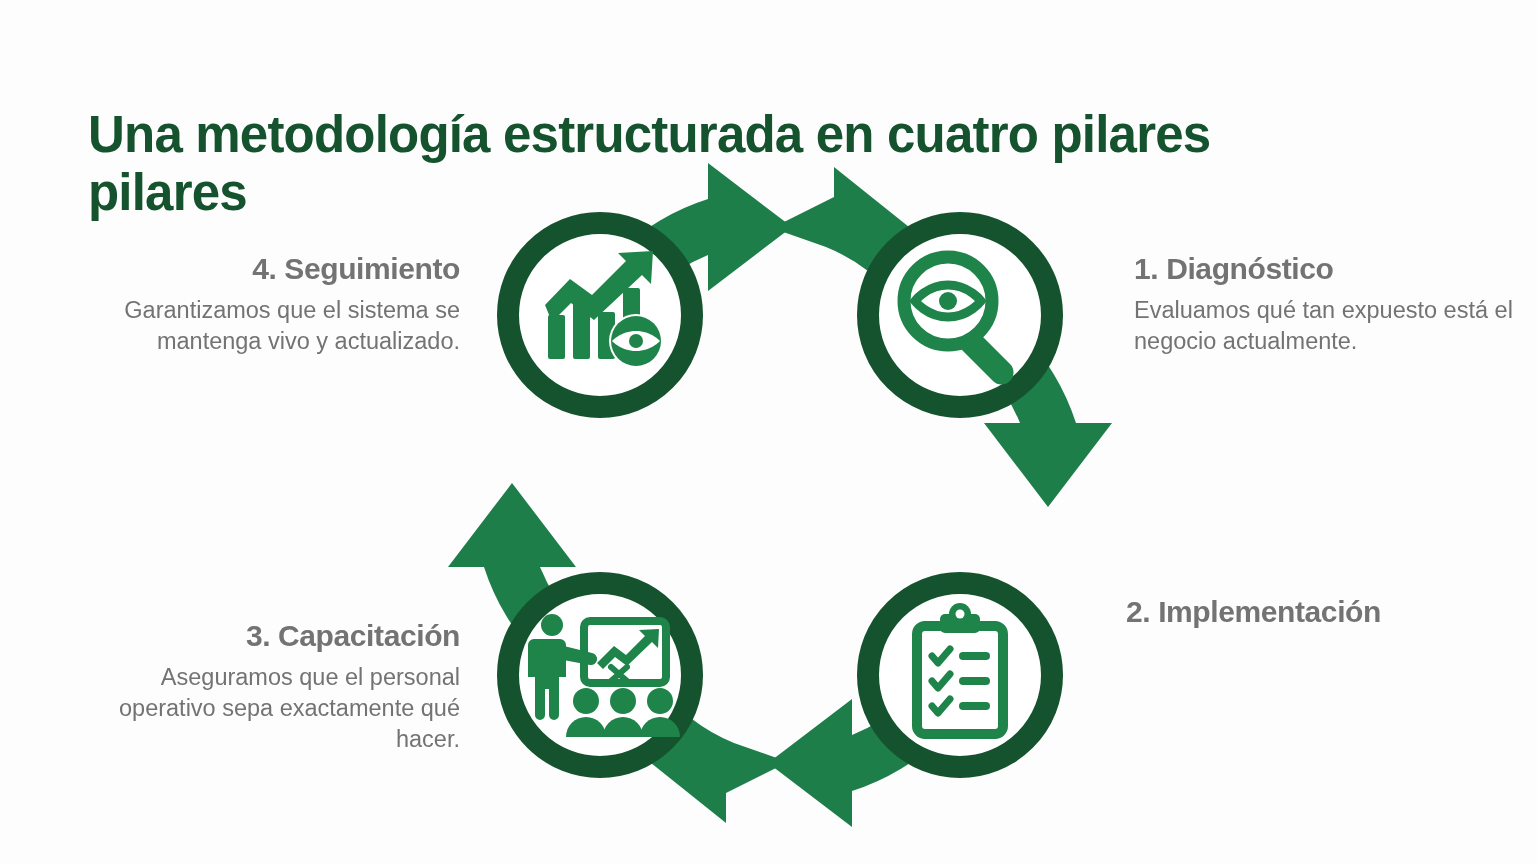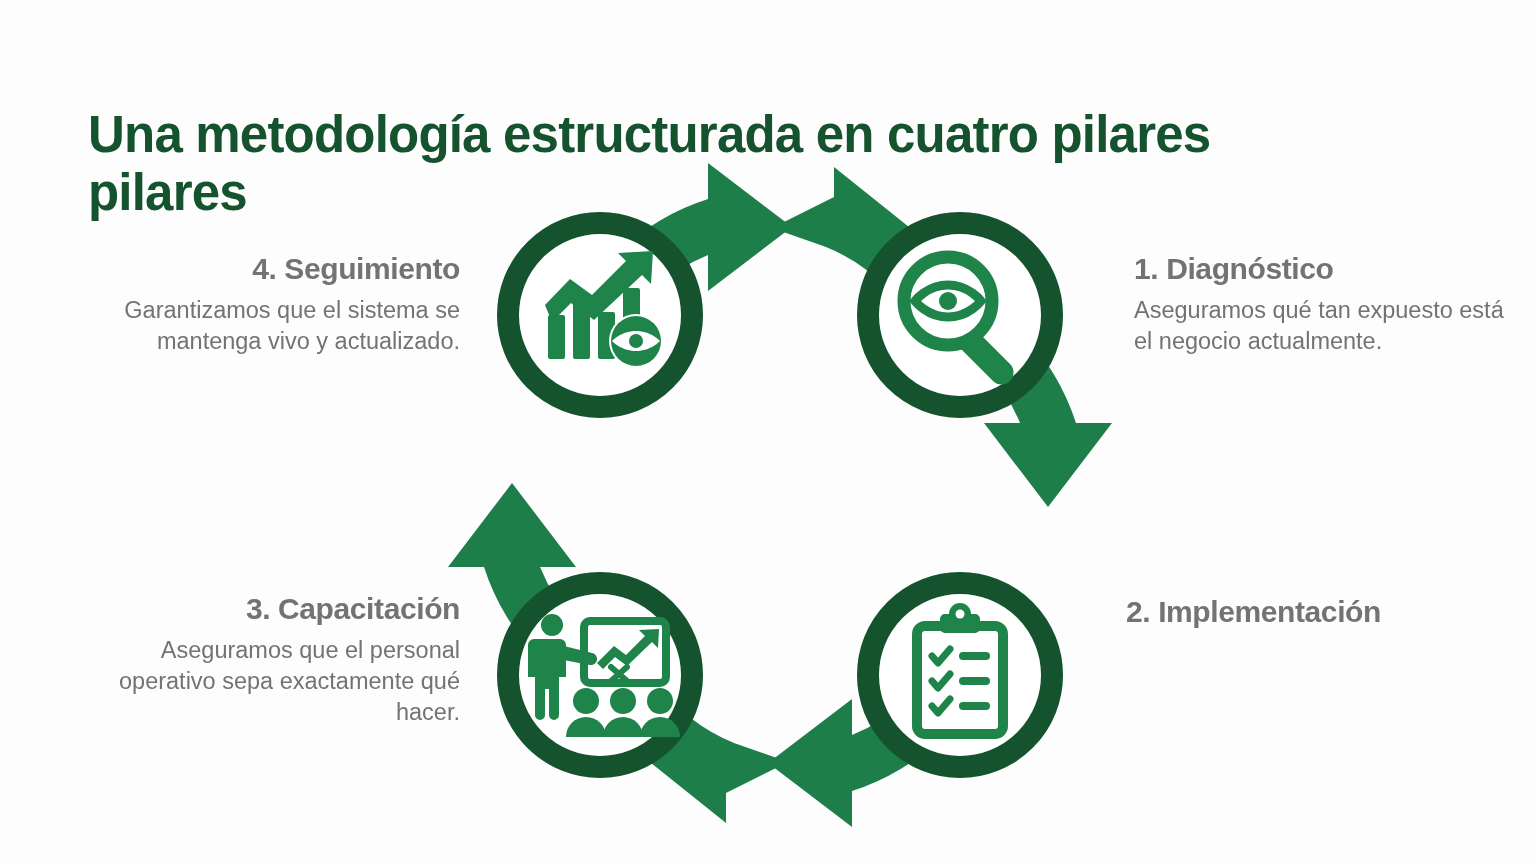--- a/index.html
+++ b/index.html
@@ -50,21 +50,21 @@
   .block .body {
     font-size: 23.5px;
     font-weight: 400;
     color: #737373;
     line-height: 1.33;
   }
   .block.right { text-align: left; }
   .block.left  { text-align: right; }
 
   #block-seguimiento    { left: 70px;   top: 252px; }
-  #block-capacitacion   { left: 70px;   top: 592px; }
+  #block-capacitacion   { left: 70px;   top: 619px; }
   #block-diagnostico    { left: 1134px; top: 252px; }
   #block-implementacion { left: 1078px; top: 595px; margin-left: 48px; }
 
   
   #cycle {
     position: absolute;
     left: 440px;
     top: 155px;
     width: 680px;
     height: 680px;
@@ -86,21 +86,21 @@
     <div class="body">Garantizamos que el sistema se mantenga vivo y actualizado.</div>
   </div>
 
   <div class="block left" id="block-capacitacion">
     <div class="heading">3. Capacitación</div>
     <div class="body">Aseguramos que el personal operativo sepa exactamente qué hacer.</div>
   </div>
 
   <div class="block right" id="block-diagnostico">
     <div class="heading">1. Diagnóstico</div>
-    <div class="body">Aseguramos qué tan expuesto está el negocio actualmente.</div>
+    <div class="body">Evaluamos qué tan expuesto está el negocio actualmente.</div>
   </div>
 
   <div class="block right" id="block-implementacion">
     <div class="heading">2. Implementación</div>
   </div>
 
   <div id="cycle">
     <svg viewBox="0 0 680 680" xmlns="http://www.w3.org/2000/svg">
 
       <g fill="#1e7e4a">

